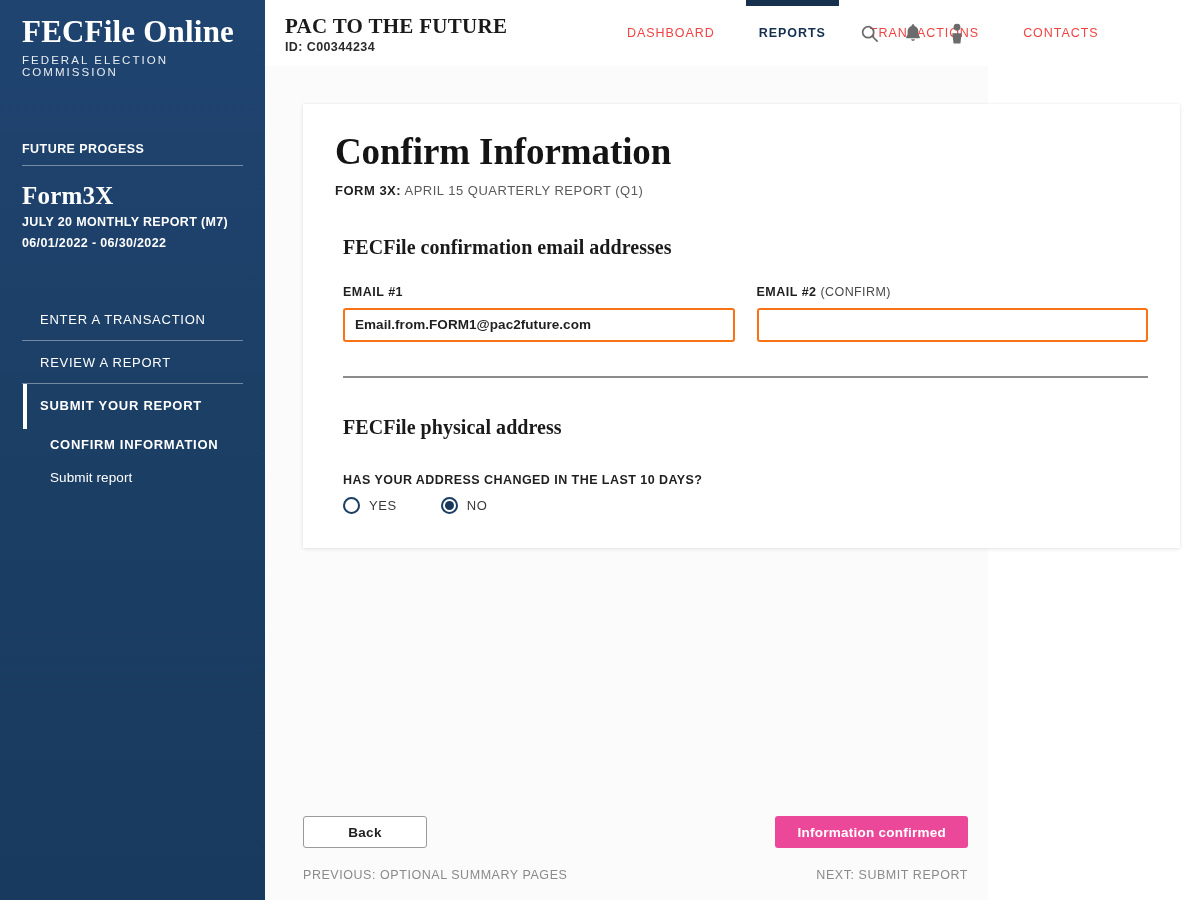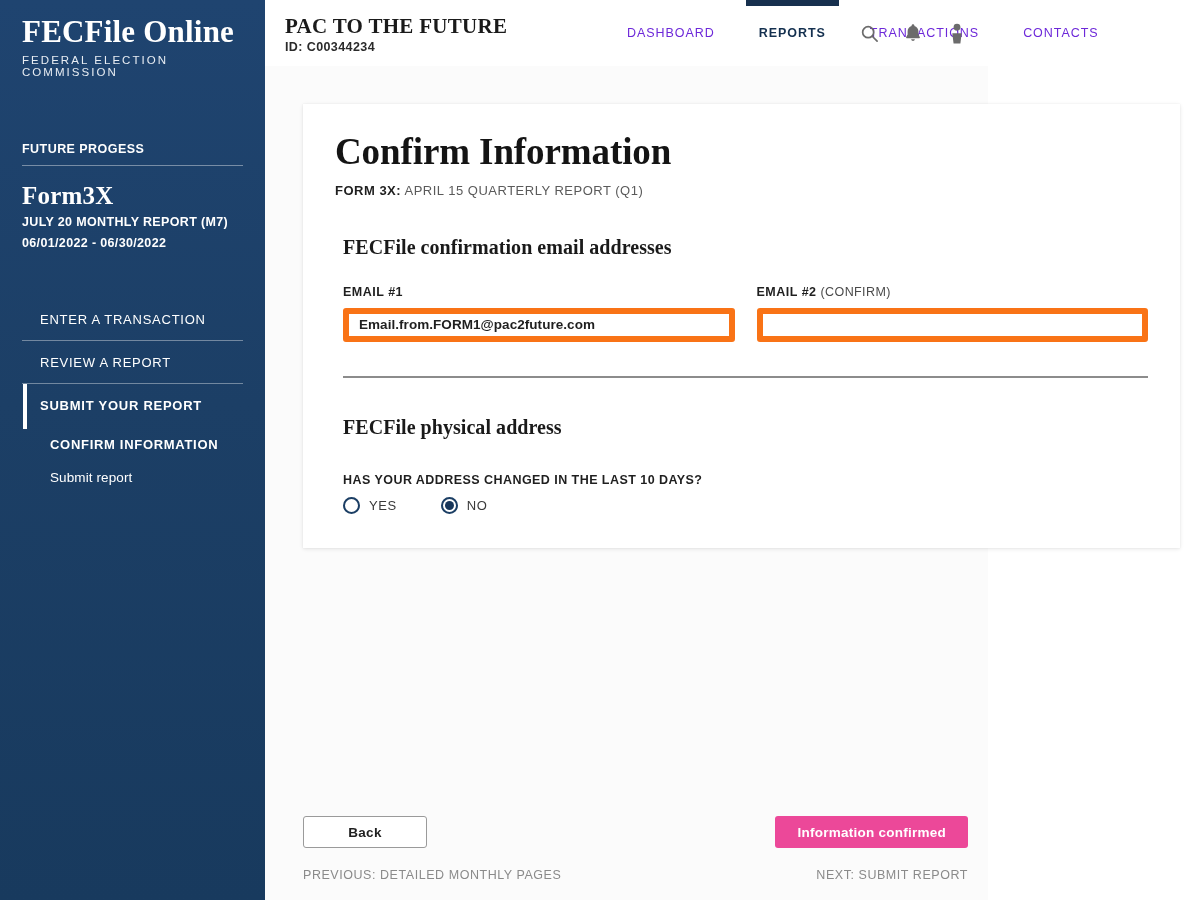--- a/index.html
+++ b/index.html
@@ -171,21 +171,21 @@
     gap: 0;
   }
   .topnav-item {
     position: relative;
     height: 66px;
     display: flex;
     align-items: center;
     padding: 0 22px;
     font-size: 12.5px;
     letter-spacing: 0.95px;
-    color: #6d28d9;
+    color: #ef4444;
     cursor: pointer;
     white-space: nowrap;
   }
   .topnav-item.active {
     color: #14304f;
     font-weight: 700;
   }
   .topnav-item.active::before {
     content: "";
     position: absolute;
@@ -274,21 +274,21 @@
     margin-bottom: 9px;
   }
   .field-label .opt {
     font-weight: 400;
     color: #4a4a4a;
     letter-spacing: 0.4px;
   }
   .text-input {
     width: 100%;
     height: 34px;
-    border: 6px solid #f97316;
+    border: 2px solid #f97316;
     border-radius: 3px;
     background: #ffffff;
     padding: 0 10px;
     font-family: "Liberation Sans", sans-serif;
     font-size: 13.5px;
     font-weight: 700;
     color: #1f1f1f;
     letter-spacing: 0.05px;
     outline: none;
   }
@@ -518,20 +518,20 @@
         </div>
 
       </section>
 
       <div class="footer">
         <div class="footer-row">
           <button class="btn-back">Back</button>
           <button class="btn-primary">Information confirmed</button>
         </div>
         <div class="footer-links">
-          <div class="footer-link">PREVIOUS: DETAILED MONTHLY PAGES</div>
+          <div class="footer-link">PREVIOUS: OPTIONAL SUMMARY PAGES</div>
           <div class="footer-link">NEXT: SUBMIT REPORT</div>
         </div>
       </div>
 
     </div>
   </div>
 </div>
 
 </body></html>

